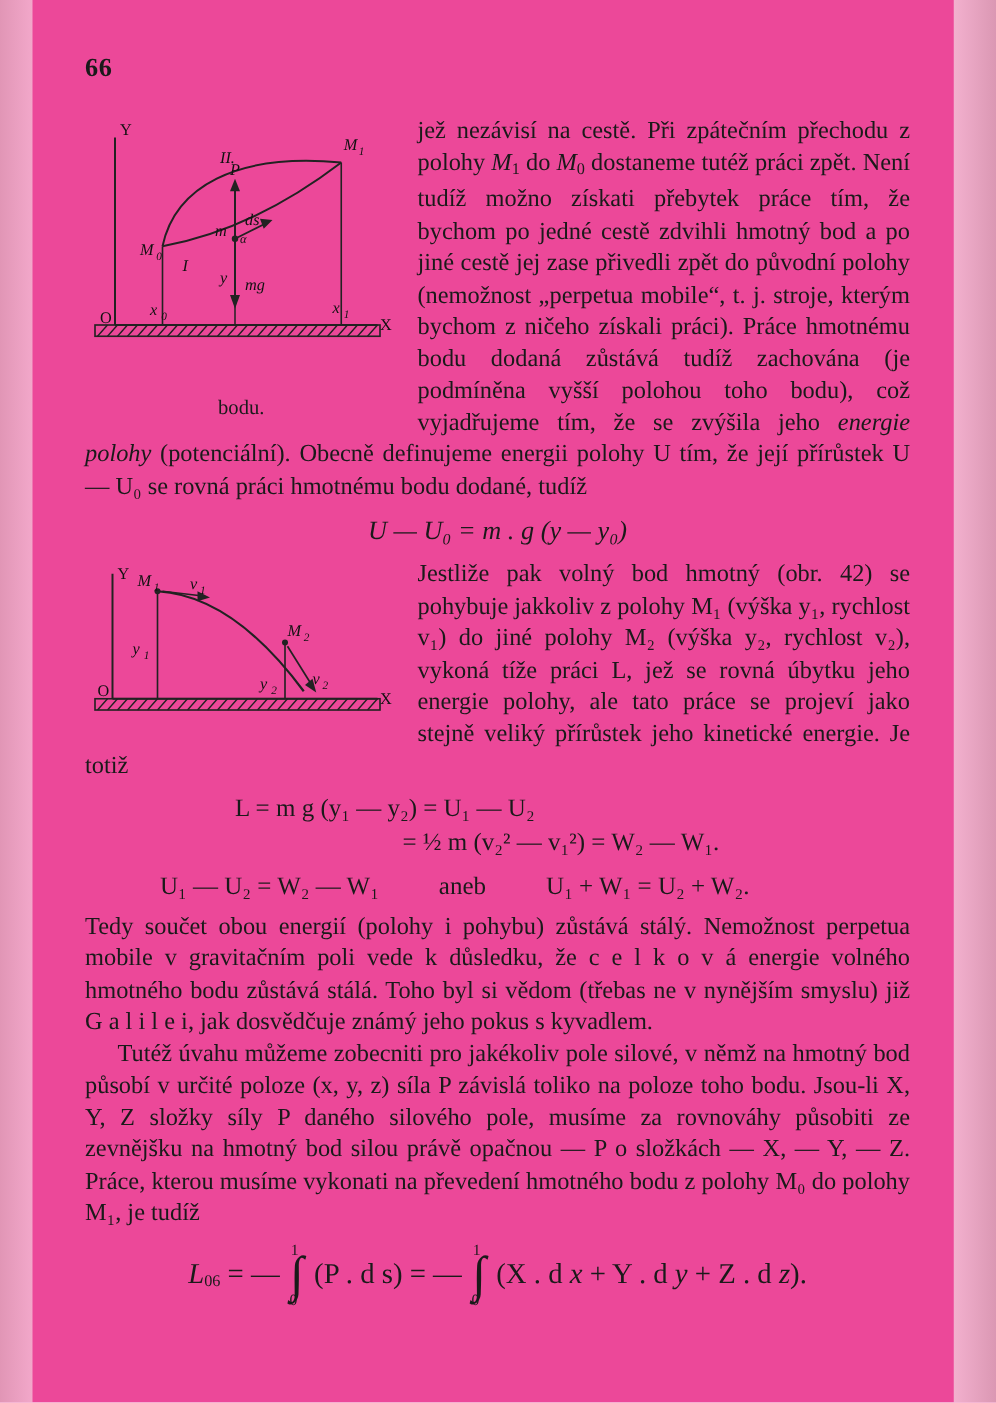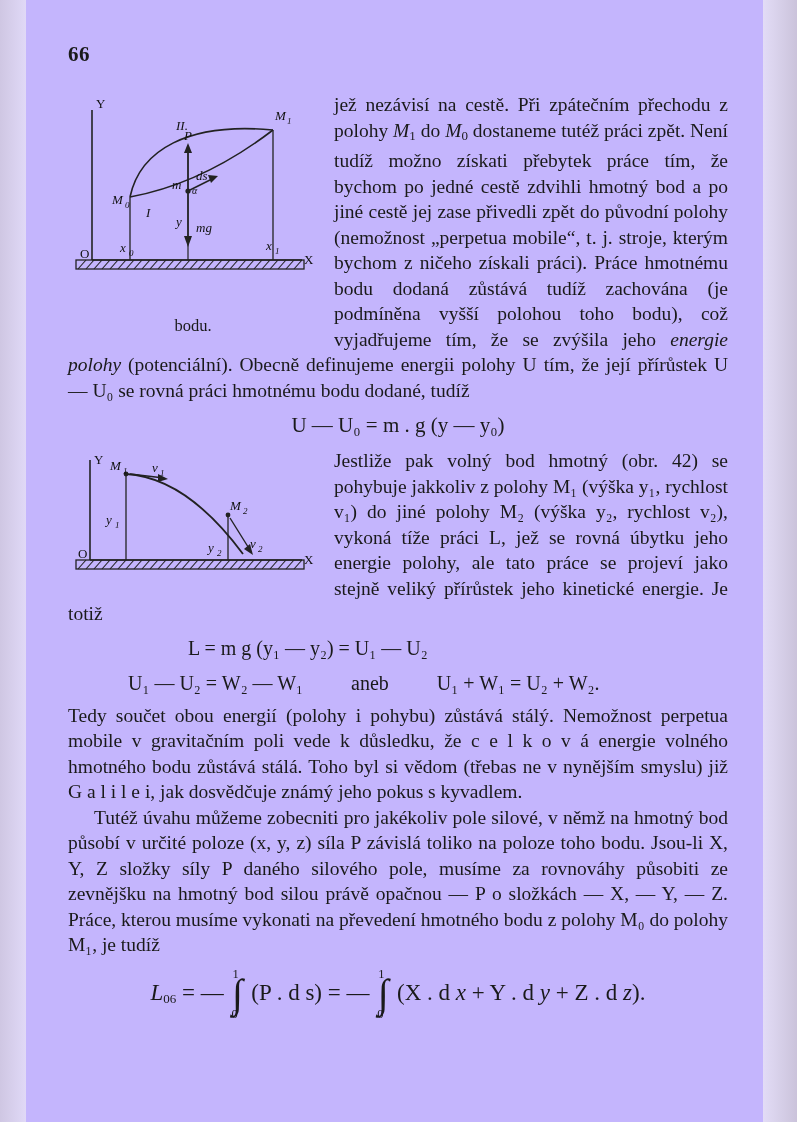--- a/index.html
+++ b/index.html
@@ -11,21 +11,21 @@
     width: 797px;
     height: 1122px;
     position: relative;
     font-family: "Liberation Serif", serif;
     color: #1a1a1a;
     overflow: hidden;
   }
   .page {
     position: absolute;
     inset: 0;
-    background: #c4b5fd;
+    background: #ec4899;
   }
   
   .page:before {
     content: "";
     position: absolute;
     left: 0; top: 0; bottom: 0;
     width: 26px;
     background: linear-gradient(to right, #d8d5cd, #f7f6f2);
     opacity: .55;
   }
@@ -77,20 +77,21 @@
     text-align: center;
     margin-top: 4px;
   }
   .fig-svg { display: block; }
 
   .eq {
     text-align: center;
     font-size: 21px;
     margin: 10px 0 10px 0;
     font-family: "Liberation Serif", serif;
+    font-style: italic;
   }
   .sub { font-size: 13px; vertical-align: -3px; }
 
   .eq-block {
     margin: 8px 0 6px 0;
     padding-left: 120px;
     font-size: 20px;
     line-height: 27px;
   }
   .eq-line2 { padding-left: 134px; }
@@ -302,20 +303,21 @@
         </g>
       </svg>
     </div>
 
     <p class="body">Jestliže pak volný bod hmotný (obr. 42) se pohybuje jakkoliv z polohy M₁ (výška y₁, rychlost v₁) do jiné polohy M₂ (výška y₂, rychlost v₂), vykoná tíže práci L, jež se rovná úbytku jeho energie polohy, ale tato práce se projeví jako stejně veliký přírůstek jeho kinetické energie. Je totiž</p>
 
     <div class="clear"></div>
 
     <div class="eq-block">
       <div>L = m g (y₁ — y₂) = U₁ — U₂</div>
+      <div class="eq-line2">= ½ m (v₂² — v₁²) = W₂ — W₁.</div>
     </div>
 
 
     <div class="eq-block" style="padding-left:60px;">
       <span>U₁ — U₂ = W₂ — W₁</span>
       <span style="display:inline-block;width:38px;"></span>
       <span>aneb</span>
       <span style="display:inline-block;width:38px;"></span>
       <span>U₁ + W₁ = U₂ + W₂.</span>
     </div>

